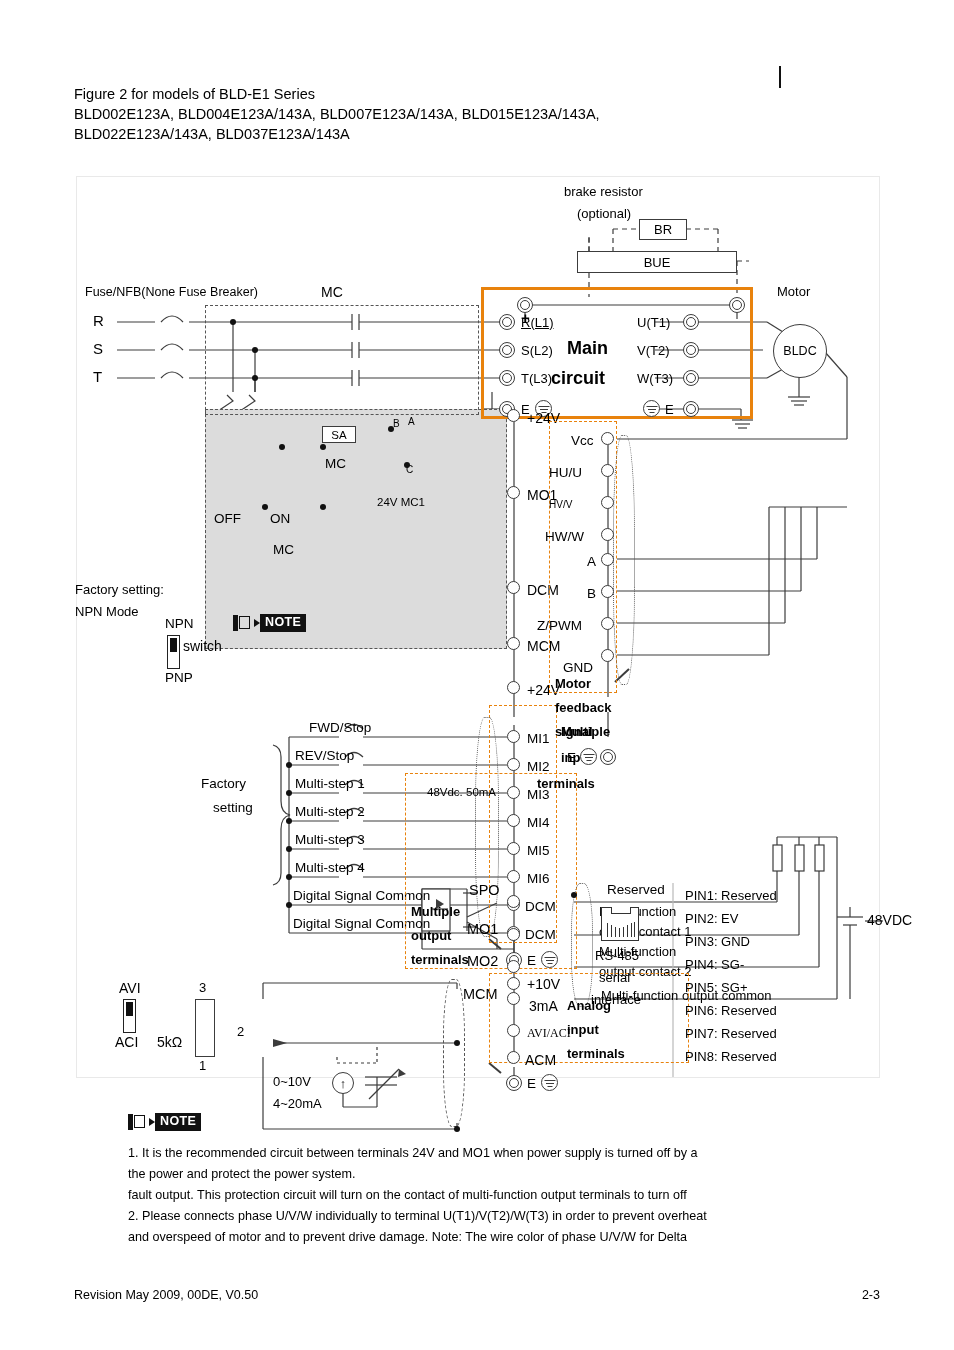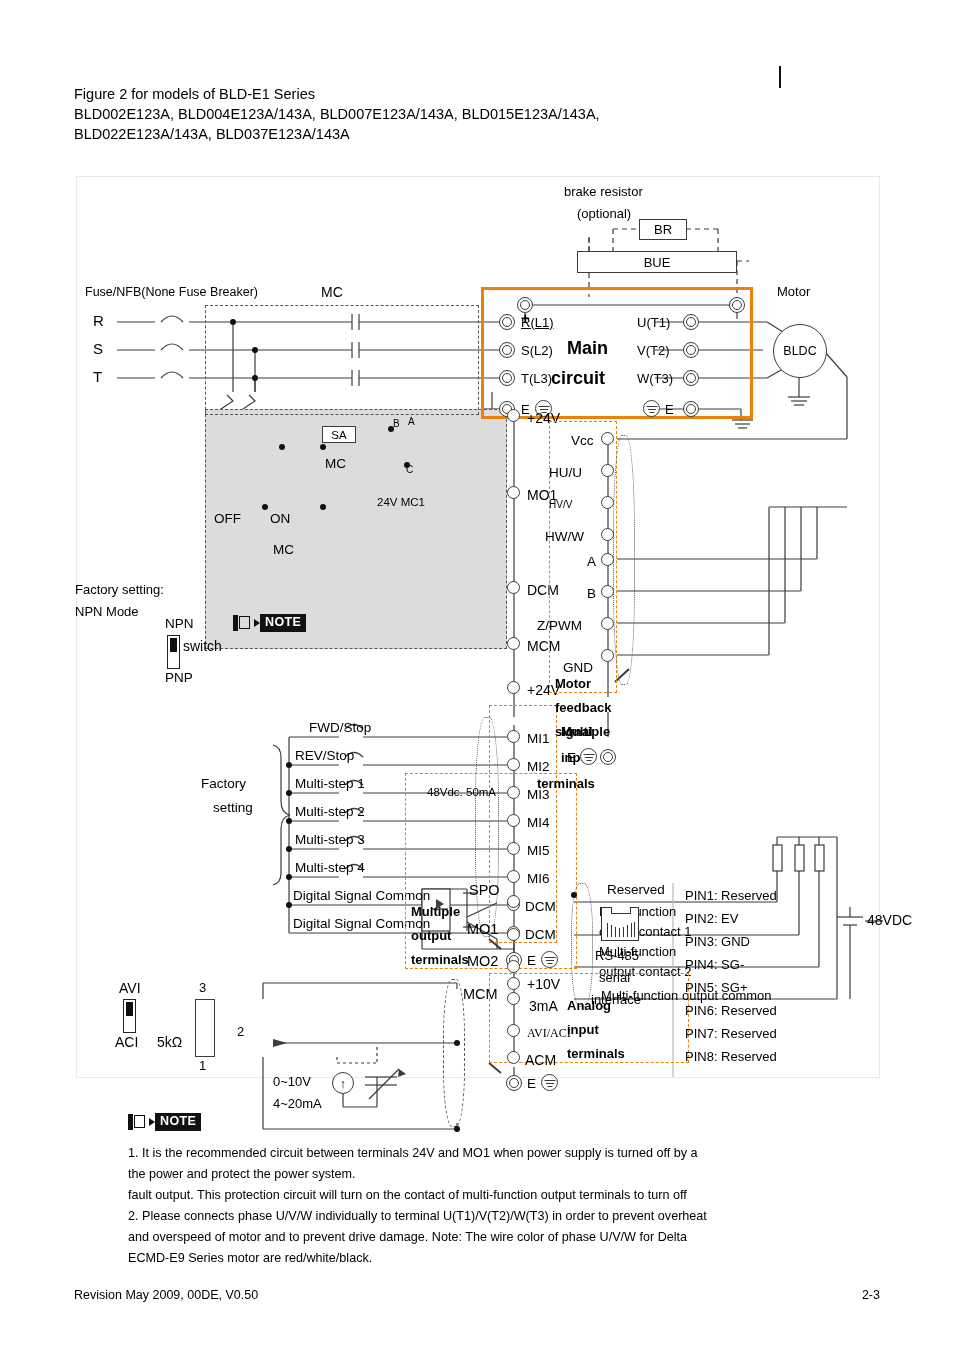--- a/index.html
+++ b/index.html
@@ -635,19 +635,18 @@
     <span class="arw"></span>
     <span class="bk">NOTE</span>
   </div>
 
   <div id="notes">
     <p>1. It is the recommended circuit between terminals 24V and MO1 when power supply is turned off by a</p>
     <p> the power and protect the power system.</p>
     <p>fault output. This protection circuit will turn on the contact of multi-function output terminals to turn off</p>
     <p>2. Please connects phase U/V/W individually to terminal U(T1)/V(T2)/W(T3) in order to prevent overheat</p>
     <p>and overspeed of motor and to prevent drive damage. Note: The wire color of phase U/V/W for Delta</p>
-    <p>ECMD-E9 Series motor are red/white/black.</p>
   </div>
 
   <div id="footer-left">Revision May 2009, 00DE, V0.50</div>
   <div id="footer-right">2-3</div>
 
 </div>
 
 </body></html>

